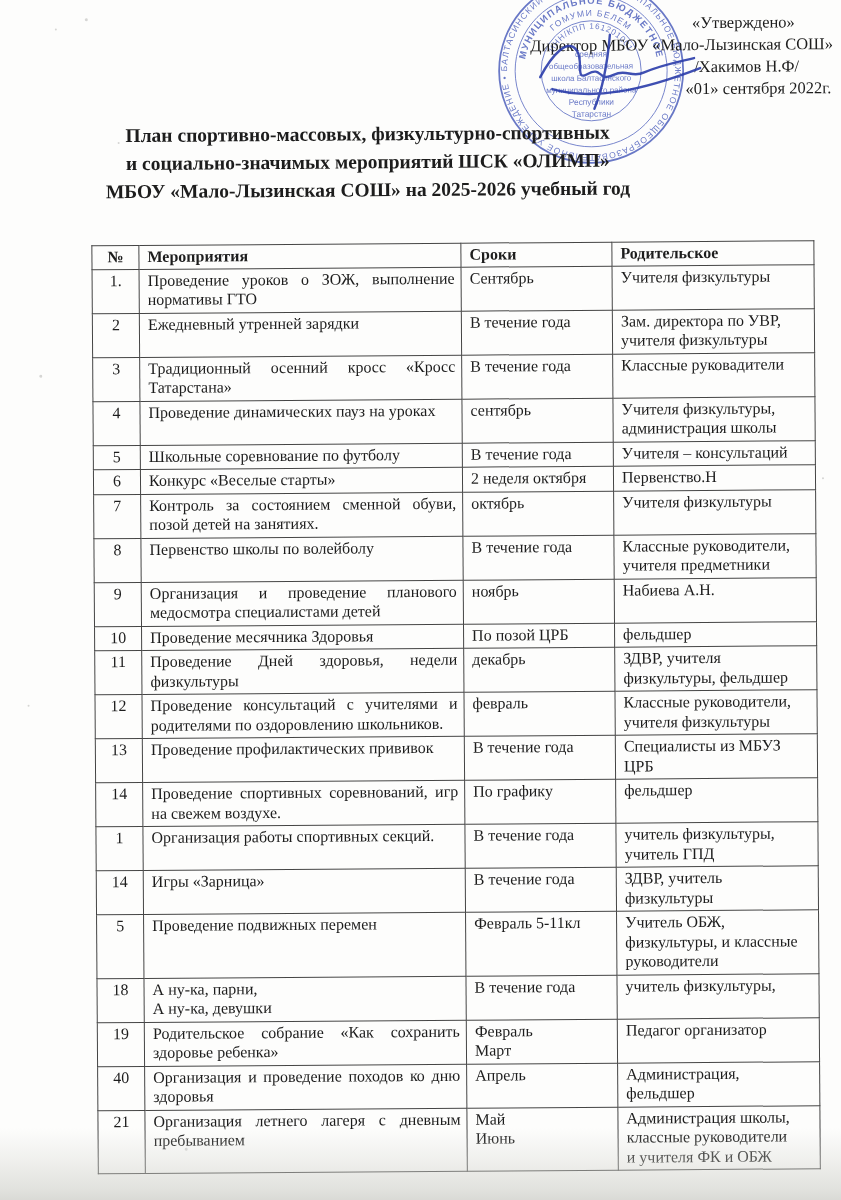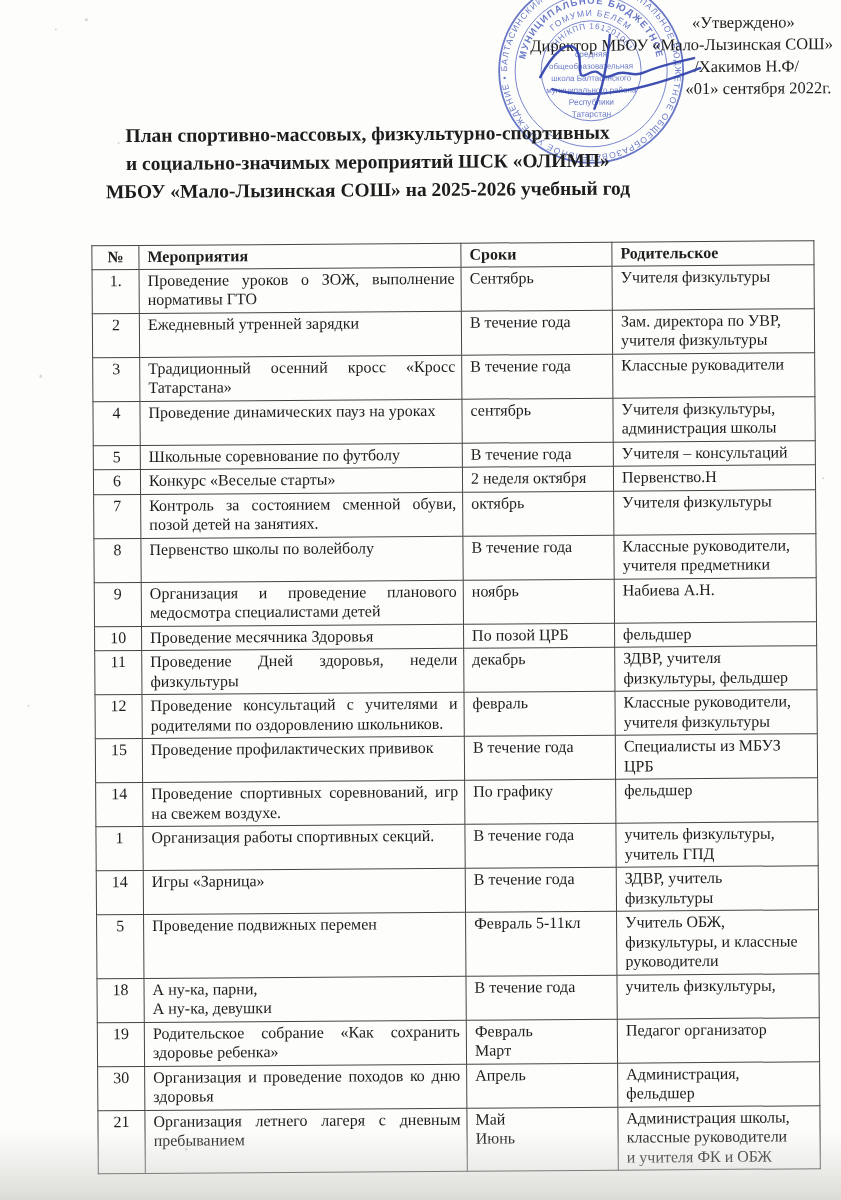--- a/index.html
+++ b/index.html
@@ -189,21 +189,21 @@
 физкультуры, фельдшер</td>
           </tr>
           <tr>
             <td class="num">12</td>
             <td class="event">Проведение консультаций с учителями и родителями по оздоровлению школьников.</td>
             <td class="time">февраль</td>
             <td class="resp">Классные руководители,
 учителя физкультуры</td>
           </tr>
           <tr>
-            <td class="num">15</td>
+            <td class="num">13</td>
             <td class="event">Проведение профилактических прививок</td>
             <td class="time">В течение года</td>
             <td class="resp">Специалисты из МБУЗ
 ЦРБ</td>
           </tr>
           <tr>
             <td class="num">14</td>
             <td class="event">Проведение спортивных соревнований, игр на свежем воздухе.</td>
             <td class="time">По графику</td>
             <td class="resp">фельдшер</td>
@@ -238,21 +238,21 @@
             <td class="resp">учитель физкультуры,</td>
           </tr>
           <tr>
             <td class="num">19</td>
             <td class="event">Родительское собрание «Как сохранить здоровье ребенка»</td>
             <td class="time">Февраль
 Март</td>
             <td class="resp">Педагог организатор</td>
           </tr>
           <tr>
-            <td class="num">30</td>
+            <td class="num">40</td>
             <td class="event">Организация и проведение походов ко дню здоровья</td>
             <td class="time">Апрель</td>
             <td class="resp">Администрация,
 фельдшер</td>
           </tr>
           <tr>
             <td class="num">21</td>
             <td class="event">Организация летнего лагеря с дневным пребыванием</td>
             <td class="time">Май
 Июнь</td>

